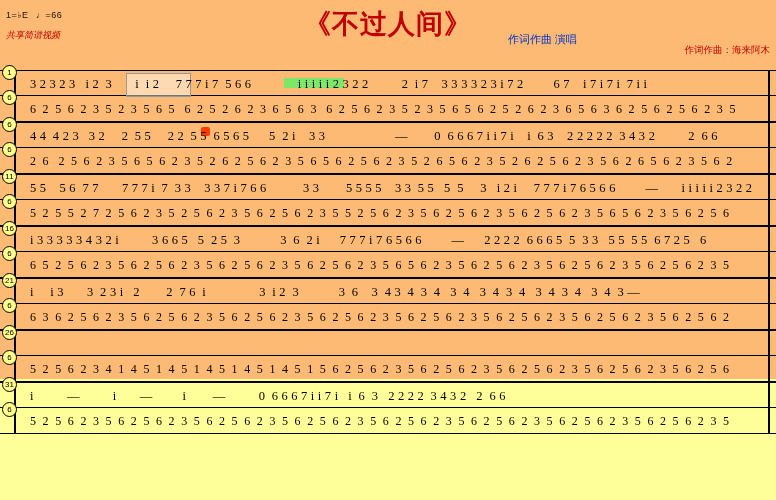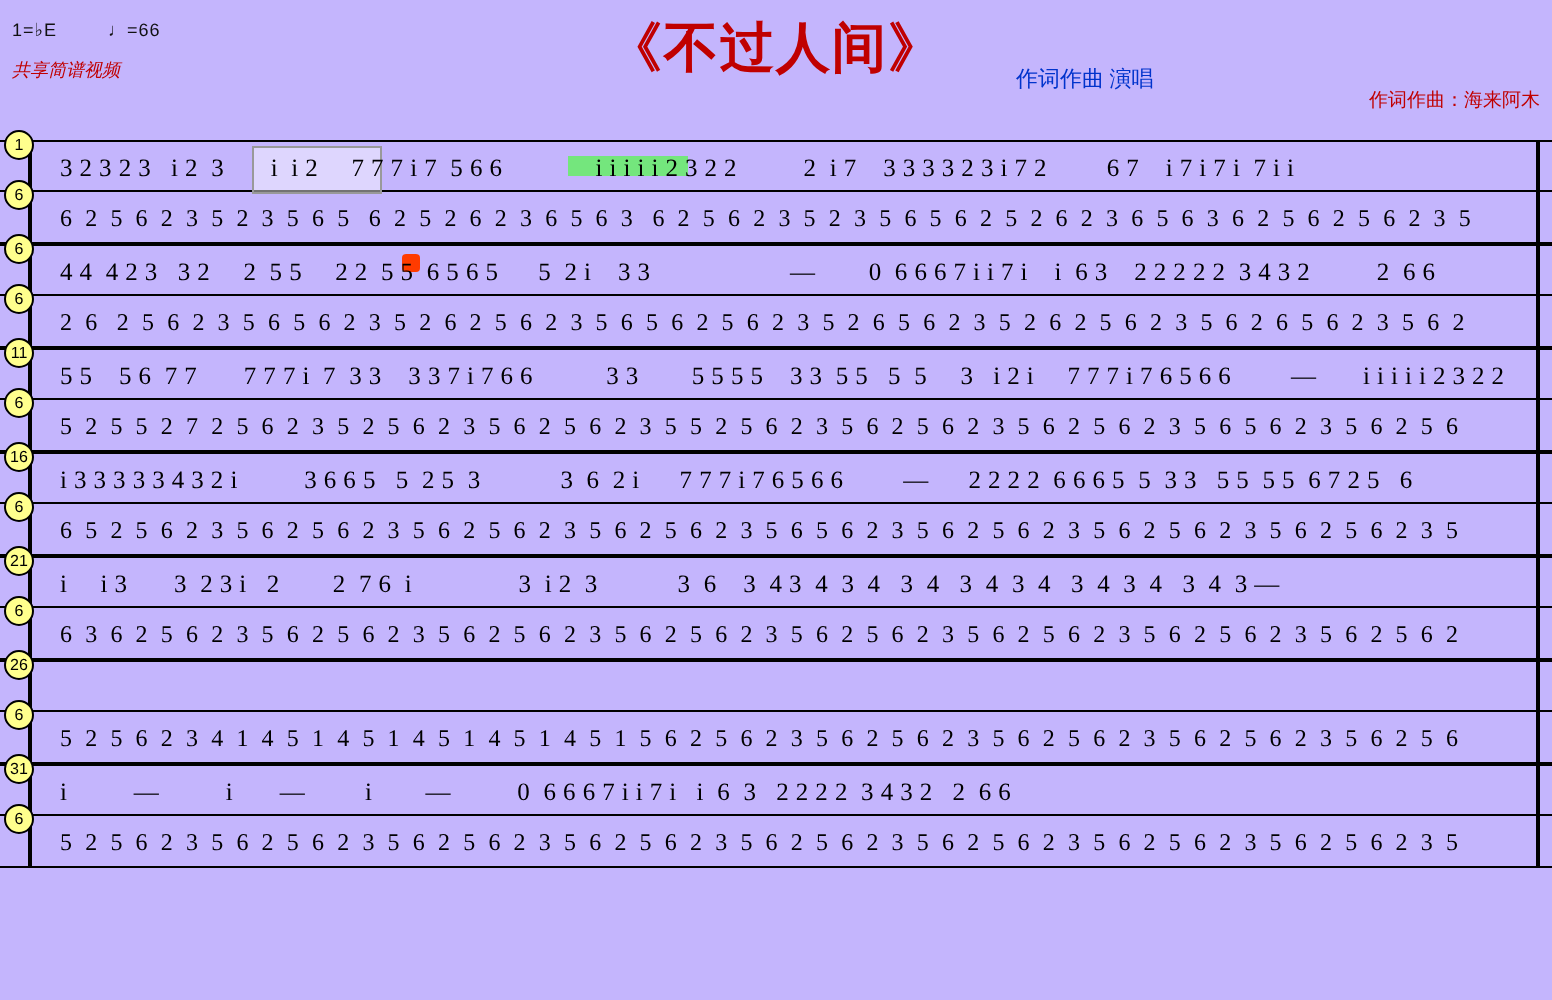--- a/index.html
+++ b/index.html
@@ -9,22 +9,22 @@
   body {
     width: 776px;
     height: 500px;
     overflow: hidden;
     background: #ffff99;
     font-family: "Liberation Serif", serif;
   }
   .sheet {
     position: relative;
     width: 776px;
-    height: 500px;
-    background: #c4b5fd;
+    height: 379px;
+    background: #fdba74;
     box-sizing: border-box;
   }
   
   .meta-left {
     position: absolute;
     left: 6px;
     top: 10px;
     font-size: 9px;
     color: #111;
     line-height: 1.25;
@@ -162,21 +162,21 @@
     background: rgba(255,255,255,0.45);
   }
 </style>
 </head>
 <body>
 
 <div class="sheet">
 
   <div class="meta-left">
     <div class="key-line">1=♭E</div>
-    <div class="key-line" style="position:absolute;left:48px;top:0;">♩=66</div>
+    <div class="key-line" style="position:absolute;left:30px;top:0;">♩=66</div>
     <div class="watermark">共享简谱视频</div>
   </div>
 
   <div class="title">《不过人间》</div>
   <div class="singer">作词作曲  演唱</div>
   <div class="composer">作词作曲：海来阿木</div>
 
   <div class="systems">
 
     <div class="system">

